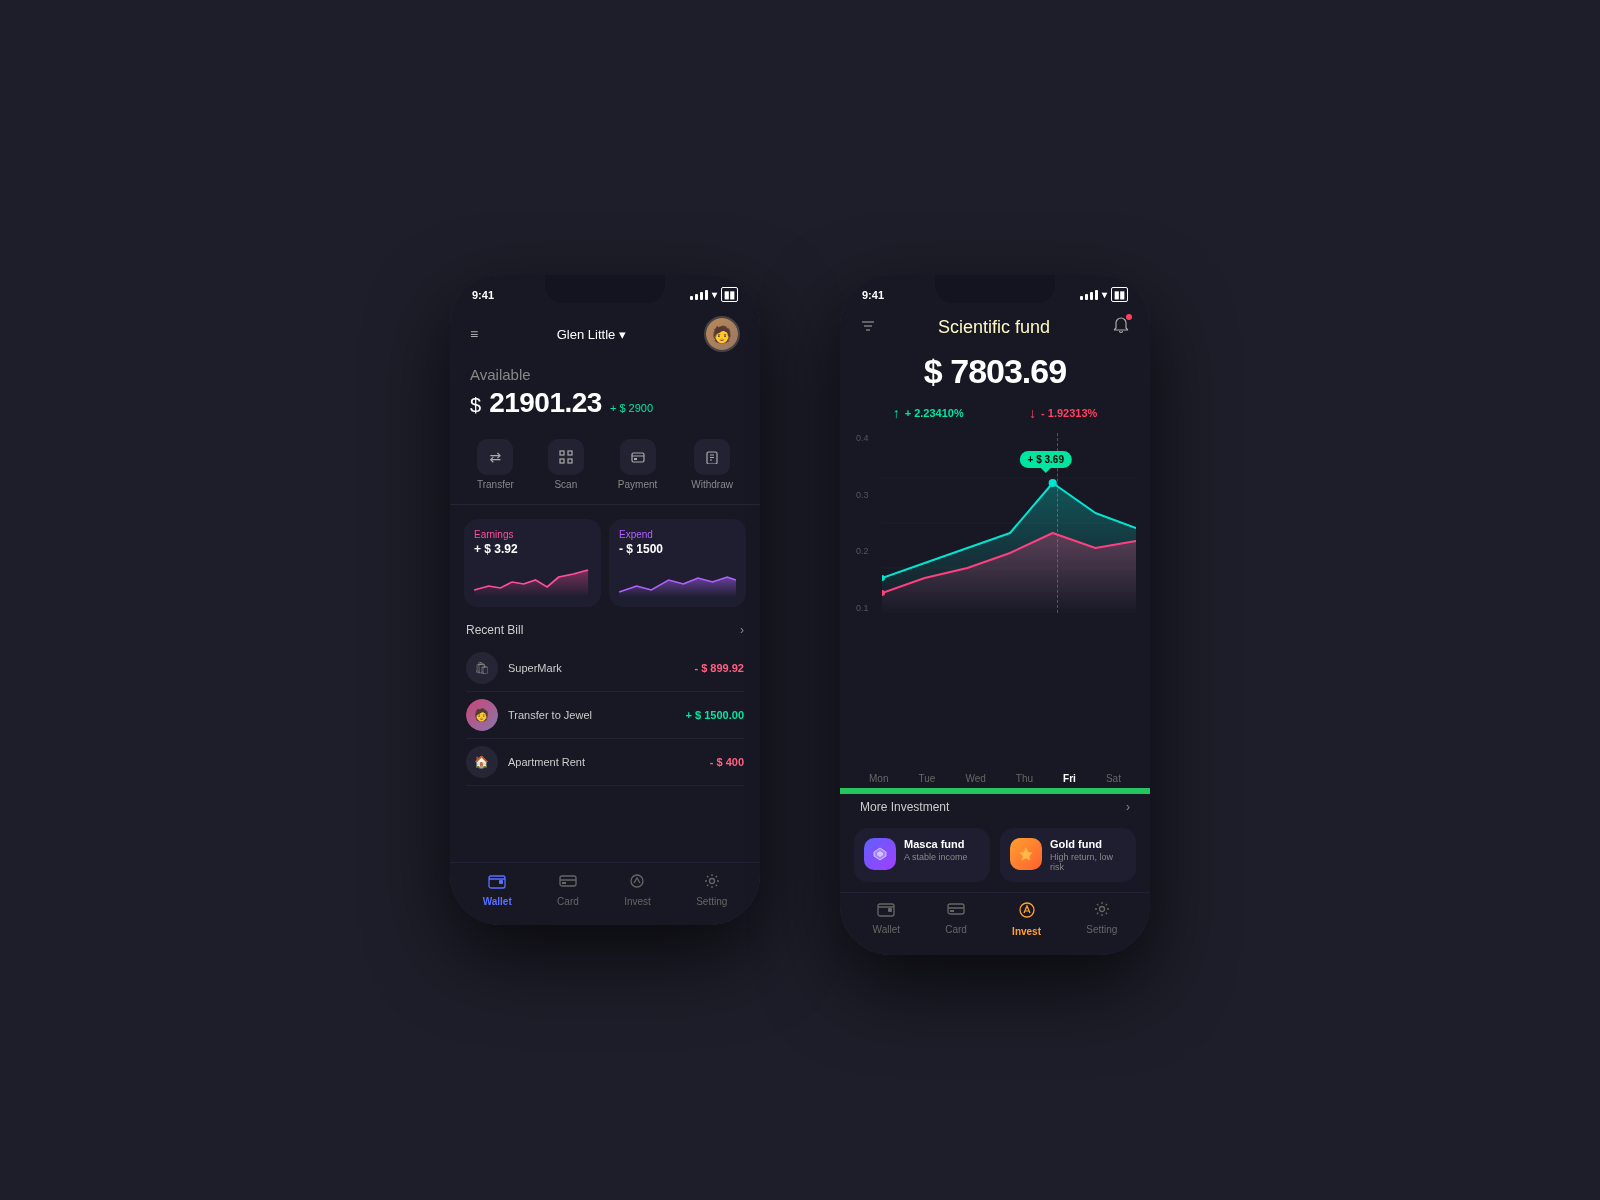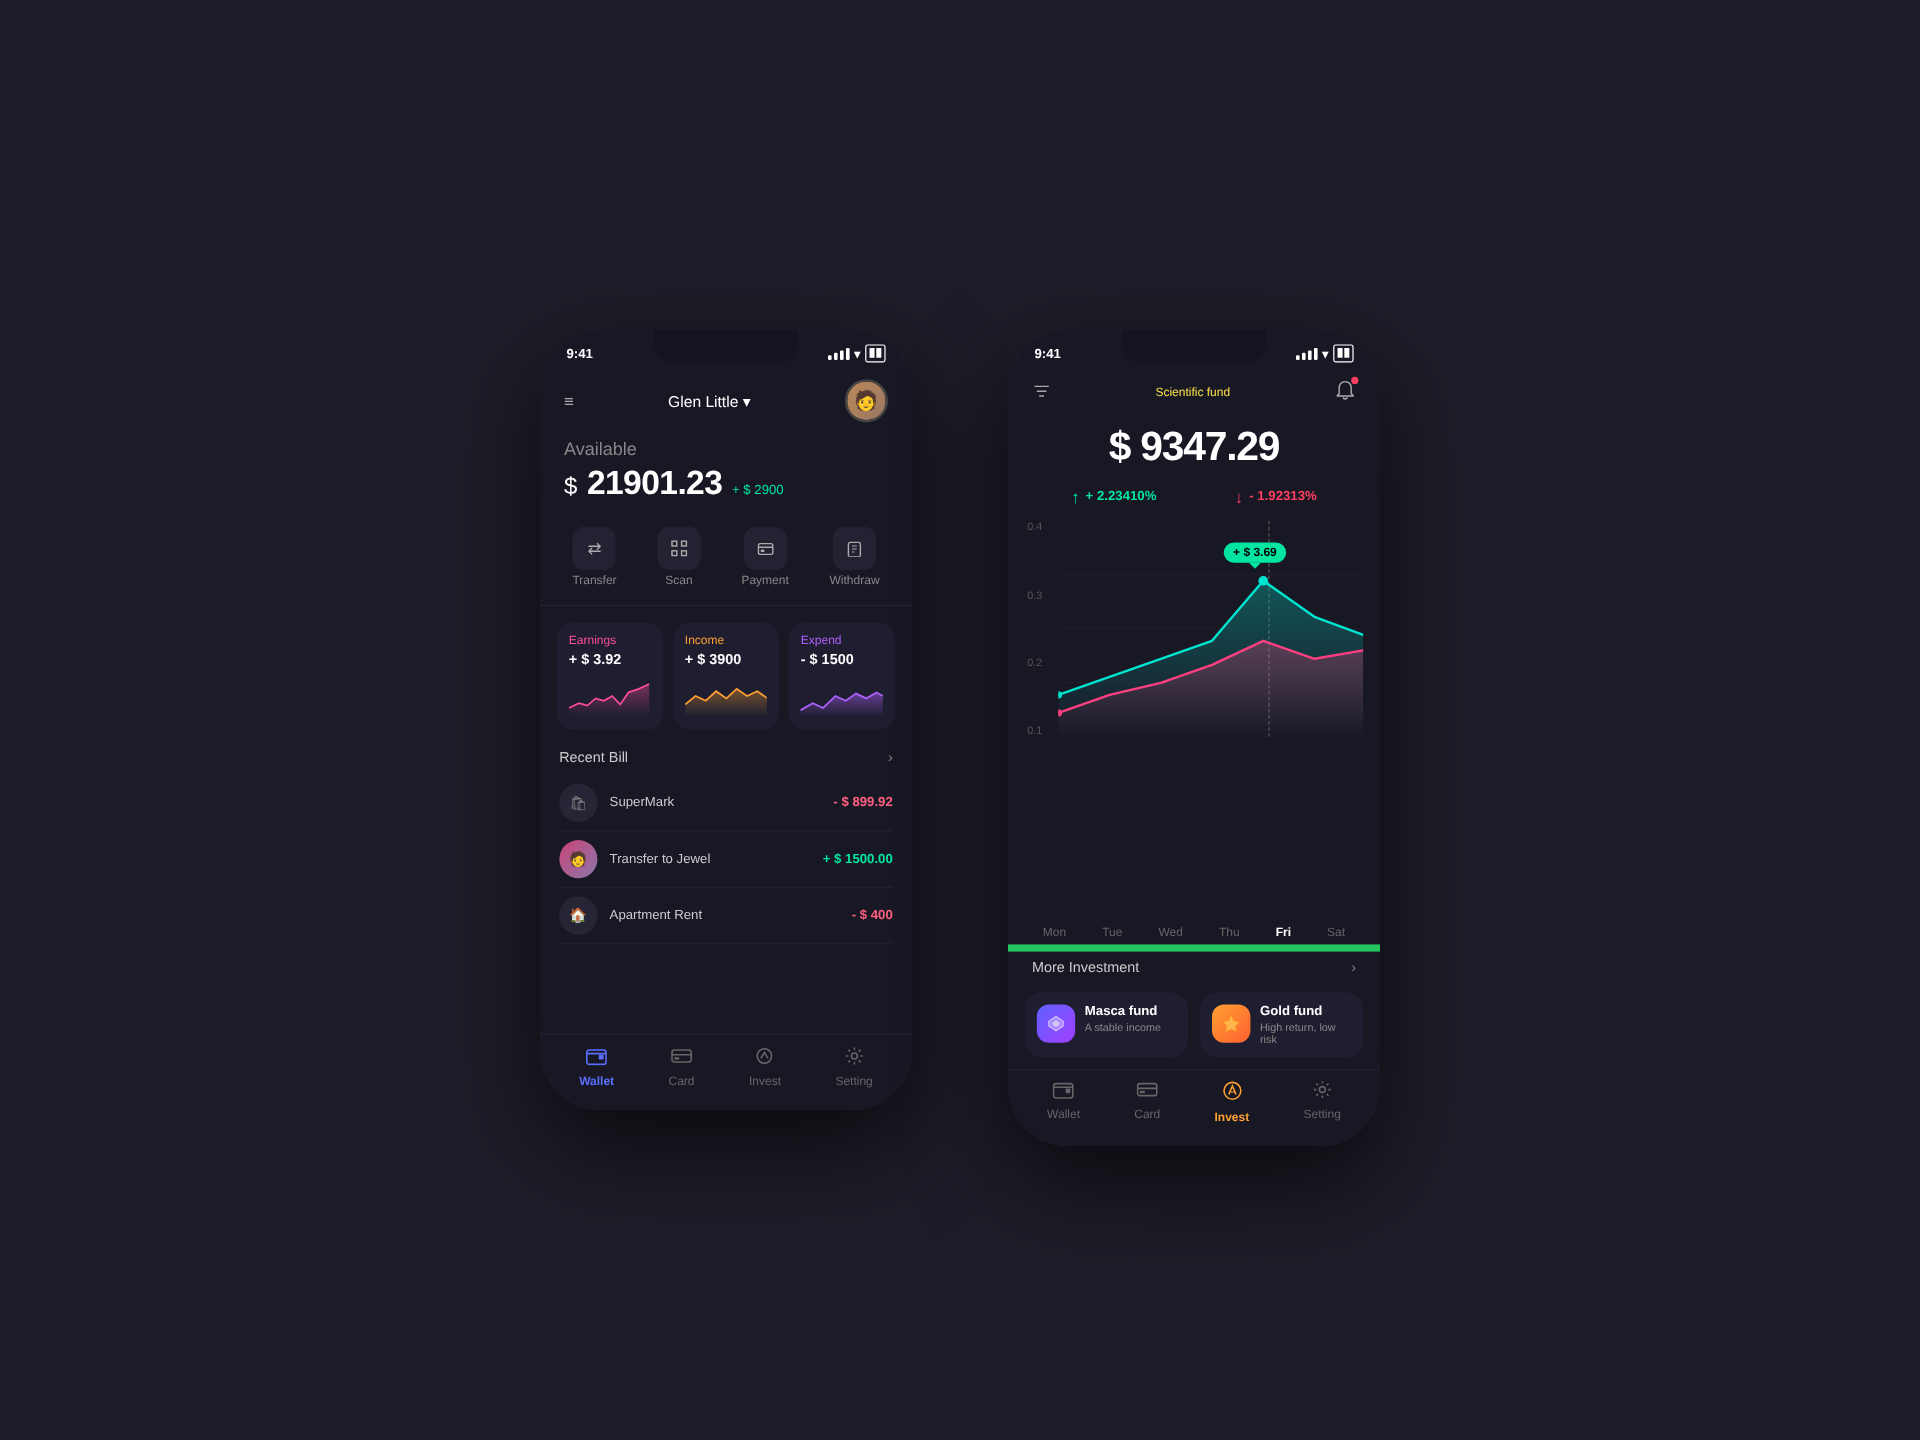--- a/index.html
+++ b/index.html
@@ -200,21 +200,21 @@
       border-radius: 50px;
       overflow: hidden;
     }
 
     .p2-header {
       display: flex;
       justify-content: space-between;
       align-items: center;
       padding: 8px 20px 10px;
     }
-    .p2-title { color: #fde047; font-size: 10px; font-weight: 500; text-align: center; flex: 1; }
+    .p2-title { color: #fef9c3; font-size: 18px; font-weight: 500; text-align: center; flex: 1; }
     .filter-icon { color: #aaa; font-size: 14px; }
     .bell-icon { color: #aaa; font-size: 14px; position: relative; }
     .bell-dot {
       width: 6px; height: 6px; border-radius: 50%;
       background: #ff4060;
       position: absolute; top: -2px; right: -2px;
     }
 
     .p2-balance {
       padding: 4px 20px 14px;
@@ -444,34 +444,20 @@
               <linearGradient id="g1" x1="0" y1="0" x2="0" y2="1">
                 <stop offset="0%" stop-color="#ff4d9b" stop-opacity="0.4"></stop>
                 <stop offset="100%" stop-color="#ff4d9b" stop-opacity="0"></stop>
               </linearGradient>
             </defs>
             <polyline points="0,28 10,24 18,26 26,20 34,22 42,18 50,25 58,15 68,12 78,8" fill="none" stroke="#ff4d9b" stroke-width="1.5"></polyline>
             <polygon points="0,28 10,24 18,26 26,20 34,22 42,18 50,25 58,15 68,12 78,8 78,35 0,35" fill="url(#g1)"></polygon>
           </svg>
         </div>
         <div class="stat-card">
-          <div class="stat-label income">Income</div>
-          <div class="stat-value">+ $ 3900</div>
-          <svg class="sparkline" viewBox="0 0 80 35" preserveAspectRatio="none">
-            <defs>
-              <linearGradient id="g2" x1="0" y1="0" x2="0" y2="1">
-                <stop offset="0%" stop-color="#ffa030" stop-opacity="0.4"></stop>
-                <stop offset="100%" stop-color="#ffa030" stop-opacity="0"></stop>
-              </linearGradient>
-            </defs>
-            <polyline points="0,25 10,18 20,22 30,14 40,20 50,12 60,18 70,14 80,20" fill="none" stroke="#ffa030" stroke-width="1.5"></polyline>
-            <polygon points="0,25 10,18 20,22 30,14 40,20 50,12 60,18 70,14 80,20 80,35 0,35" fill="url(#g2)"></polygon>
-          </svg>
-        </div>
-        <div class="stat-card">
           <div class="stat-label expend">Expend</div>
           <div class="stat-value">- $ 1500</div>
           <svg class="sparkline" viewBox="0 0 80 35" preserveAspectRatio="none">
             <defs>
               <linearGradient id="g3" x1="0" y1="0" x2="0" y2="1">
                 <stop offset="0%" stop-color="#b060ff" stop-opacity="0.5"></stop>
                 <stop offset="100%" stop-color="#b060ff" stop-opacity="0"></stop>
               </linearGradient>
             </defs>
             <polyline points="0,30 12,24 22,28 34,18 44,22 54,16 64,20 74,15 80,18" fill="none" stroke="#b060ff" stroke-width="1.5"></polyline>
@@ -590,21 +576,21 @@
               <path d="M9 2C6.24 2 4 4.24 4 7v5l-1.5 1.5V14h13v-.5L14 12V7c0-2.76-2.24-5-5-5z" stroke="#aaa" stroke-width="1.2" fill="none"></path>
               <path d="M7.5 15a1.5 1.5 0 003 0" stroke="#aaa" stroke-width="1.2" fill="none"></path>
             </svg>
           </span>
           <div class="bell-dot"></div>
         </div>
       </div>
 
       <div class="p2-balance">
         <div class="p2-amount">
-          <span>$ </span><span>9347.29</span>
+          <span>$ </span><span>7803.69</span>
         </div>
       </div>
 
       <div class="p2-changes">
         <div class="change-item">
           <span class="arrow-up">↑</span>
           <span class="change-up">+ 2.23410%</span>
         </div>
         <div class="change-item">
           <span class="arrow-down">↓</span>

